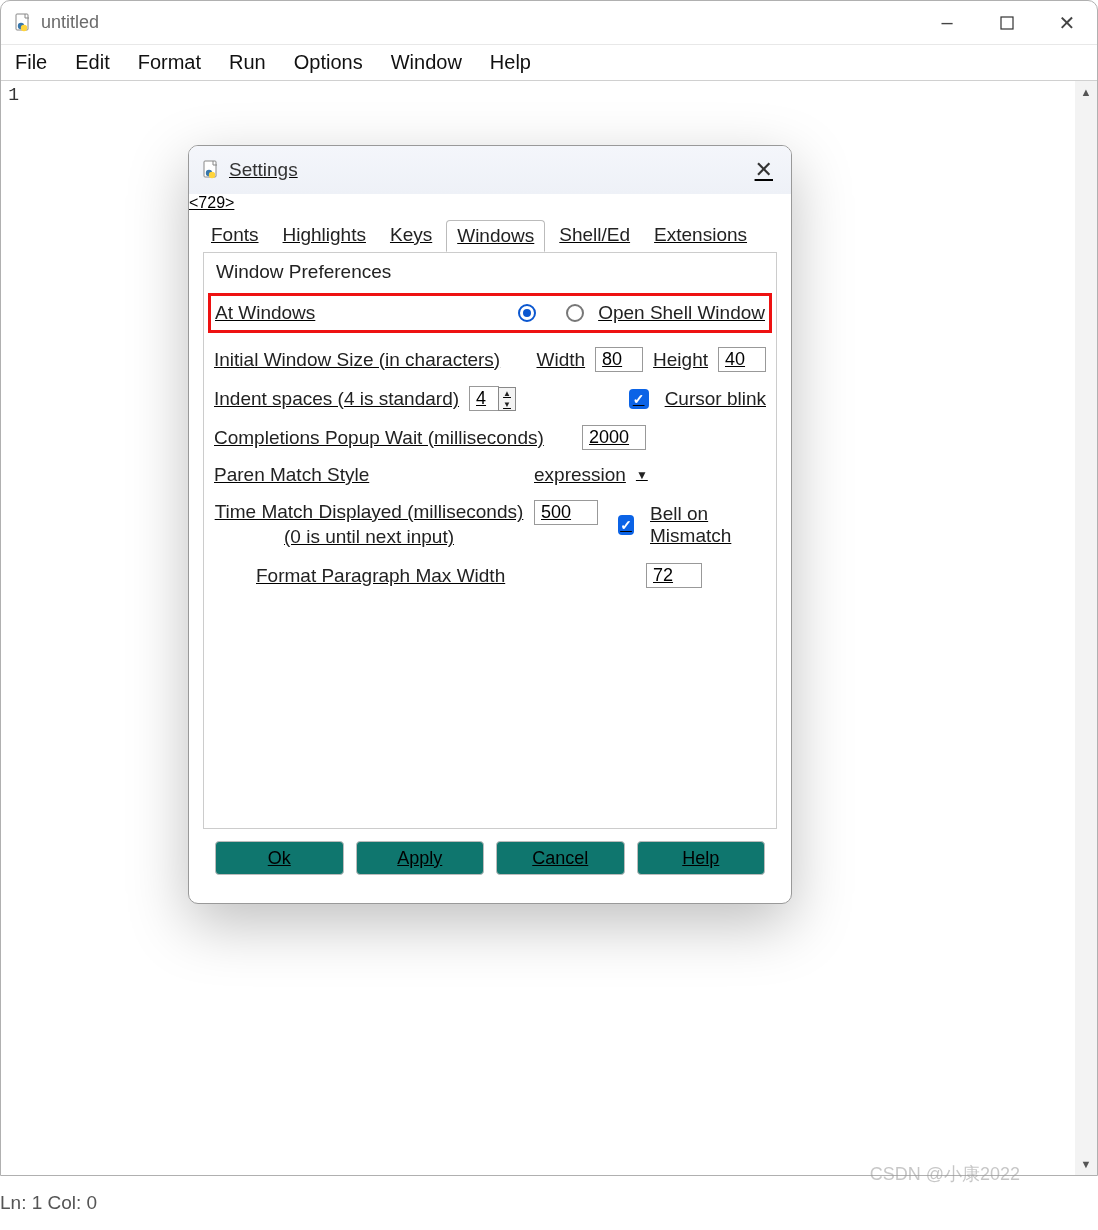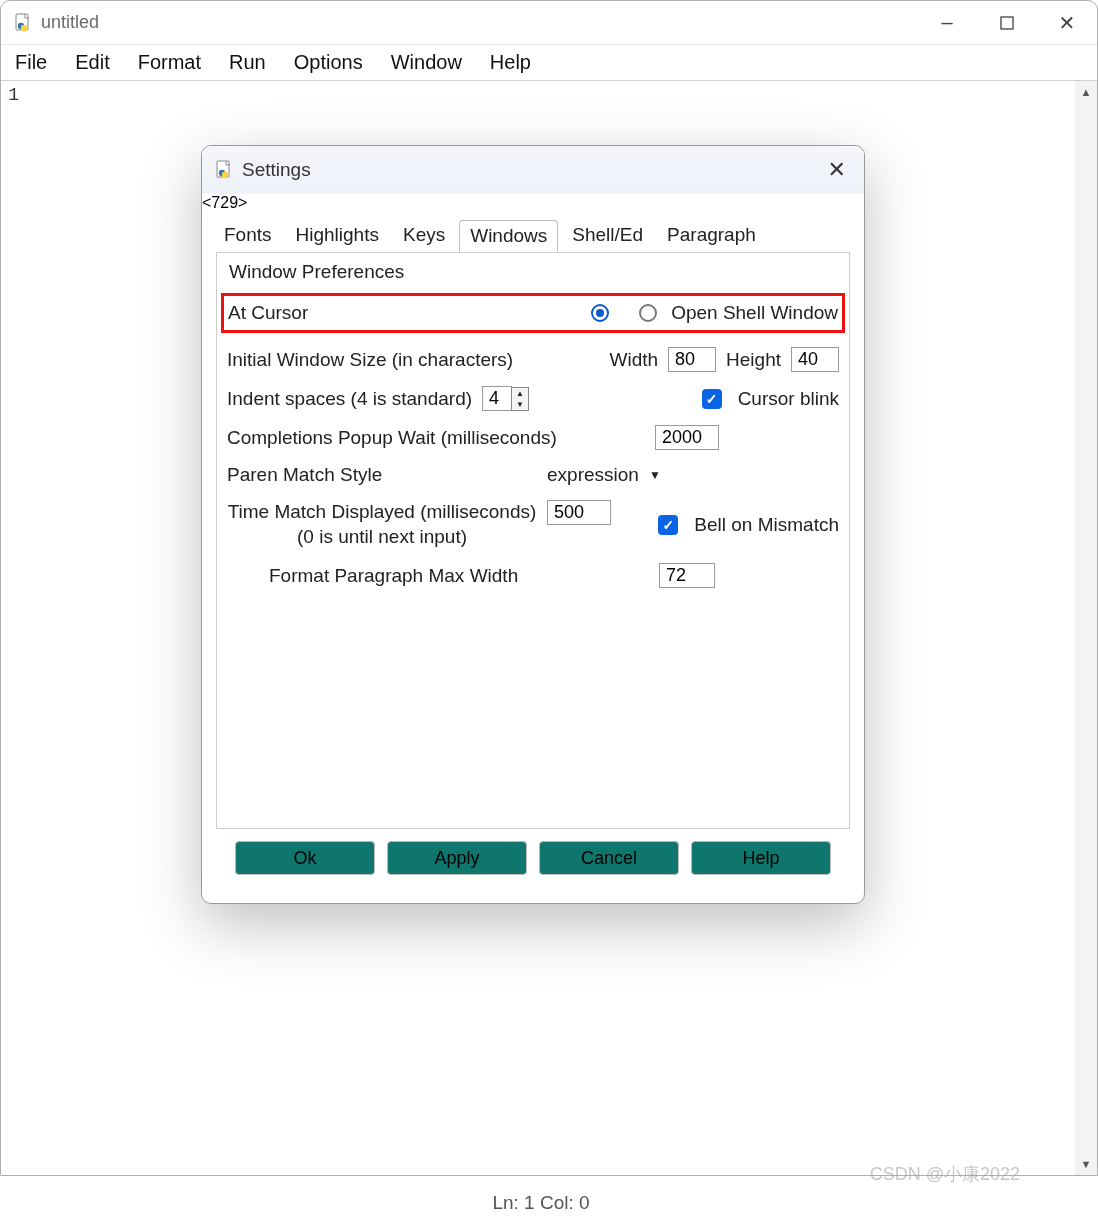--- a/index.html
+++ b/index.html
@@ -46,27 +46,28 @@
 .gutter { width: 20px; text-align:right; font-size:18px; color:#333; padding-top:4px; padding-right:2px; font-family: "Courier New", monospace; background:#fff;}
 .editor { flex:1; background:#fff; position:relative;}
 .scrollbar-v { width:22px; background:#f3f3f3; position:relative;}
 .scroll-arrow { width:22px;height:22px;display:flex;align-items:center;justify-content:center;font-size:11px;color:#555;}
 .scroll-arrow.top{position:absolute;top:0;}
 .scroll-arrow.bot{position:absolute;bottom:0;}
 
 
 .dialog {
   position: absolute;
-  left: 201px; top: 145px;
-  width: 664px;
+  left: 188px; top: 145px;
+  width: 604px;
   background: #fff;
   border: 1px solid #999;
   border-radius: 10px;
   box-shadow: 0 20px 60px rgba(0,0,0,0.25);
   overflow:hidden;
+  text-decoration:underline;
 }
 .dlg-titlebar {
   height: 48px;
   background: linear-gradient(#f4f6fb,#eef1f7);
   display:flex; align-items:center;
   padding: 0 10px 0 12px;
   font-size: 19px; color:#333;
 }
 .dlg-titlebar .doc-icon { margin-right:8px; }
 .dlg-close { margin-left:auto; font-size:22px; padding:4px 8px; }
@@ -92,21 +93,21 @@
 .spinner .spin-btns { display:flex; flex-direction:column; border:1px solid #888; margin-left:-1px;}
 .spinner .sp { width:16px;height:11px; font-size:8px; display:flex;align-items:center;justify-content:center; background:#f4f4f4;}
 .checkbox { width:20px;height:20px; border-radius:4px; background:#0b63e6; display:inline-flex; align-items:center; justify-content:center; color:#fff; font-size:14px; font-weight:bold; margin-right:6px;}
 .select { display:inline-flex; align-items:center; gap:10px; font-size:19px;}
 .select .caret { font-size:12px; }
 .para { line-height:1.3;text-align:center; }
 .btnrow { display:flex; gap:12px; padding:12px 18px 16px 18px; justify-content:center;}
 .dlg-btn { flex:1; max-width:140px; height:34px; border:1px solid #bbb; background:#0f766e; border-radius:4px; font-size:18px;}
 .statusbar {
   position:absolute; bottom:0; left:0; right:0; height:54px;
-  display:flex; align-items:center; justify-content:center;
+  display:flex; align-items:center; justify-content:flex-start;
   padding-right:16px; font-size:19px; color:#555;
 }
 .watermark { position:absolute; right:78px; bottom:44px; font-size:18px; color:#999; opacity:0.55;}
 .doc-icon svg { display:block; }
 </style>
 </head>
 <body>
 
 <div class="main-window">
   <div class="titlebar">
@@ -166,28 +167,28 @@
     <span class="dlg-close">✕</span>
   </div>
   &lt;729&gt;
   <div class="dlg-body">
     <div class="tabrow">
       <div class="tab">Fonts</div>
       <div class="tab">Highlights</div>
       <div class="tab">Keys</div>
       <div class="tab active">Windows</div>
       <div class="tab">Shell/Ed</div>
-      <div class="tab">Paragraph</div>
+      <div class="tab">Extensions</div>
     </div>
 
     <div class="prefs-frame">
       <div class="legend">Window Preferences</div>
 
       <div class="row first highlight-row">
-        <span style="min-width:200px;">At Cursor</span>
+        <span style="min-width:200px;">At Windows</span>
         <span style="flex:1"></span>
         <span class="radio">
             <span class="dot"></span>
           </span>
         <span style="width:6px"></span>
         <span class="radio off"></span>
         <span>Open Shell Window</span>
       </div>
 
       <div class="row">

